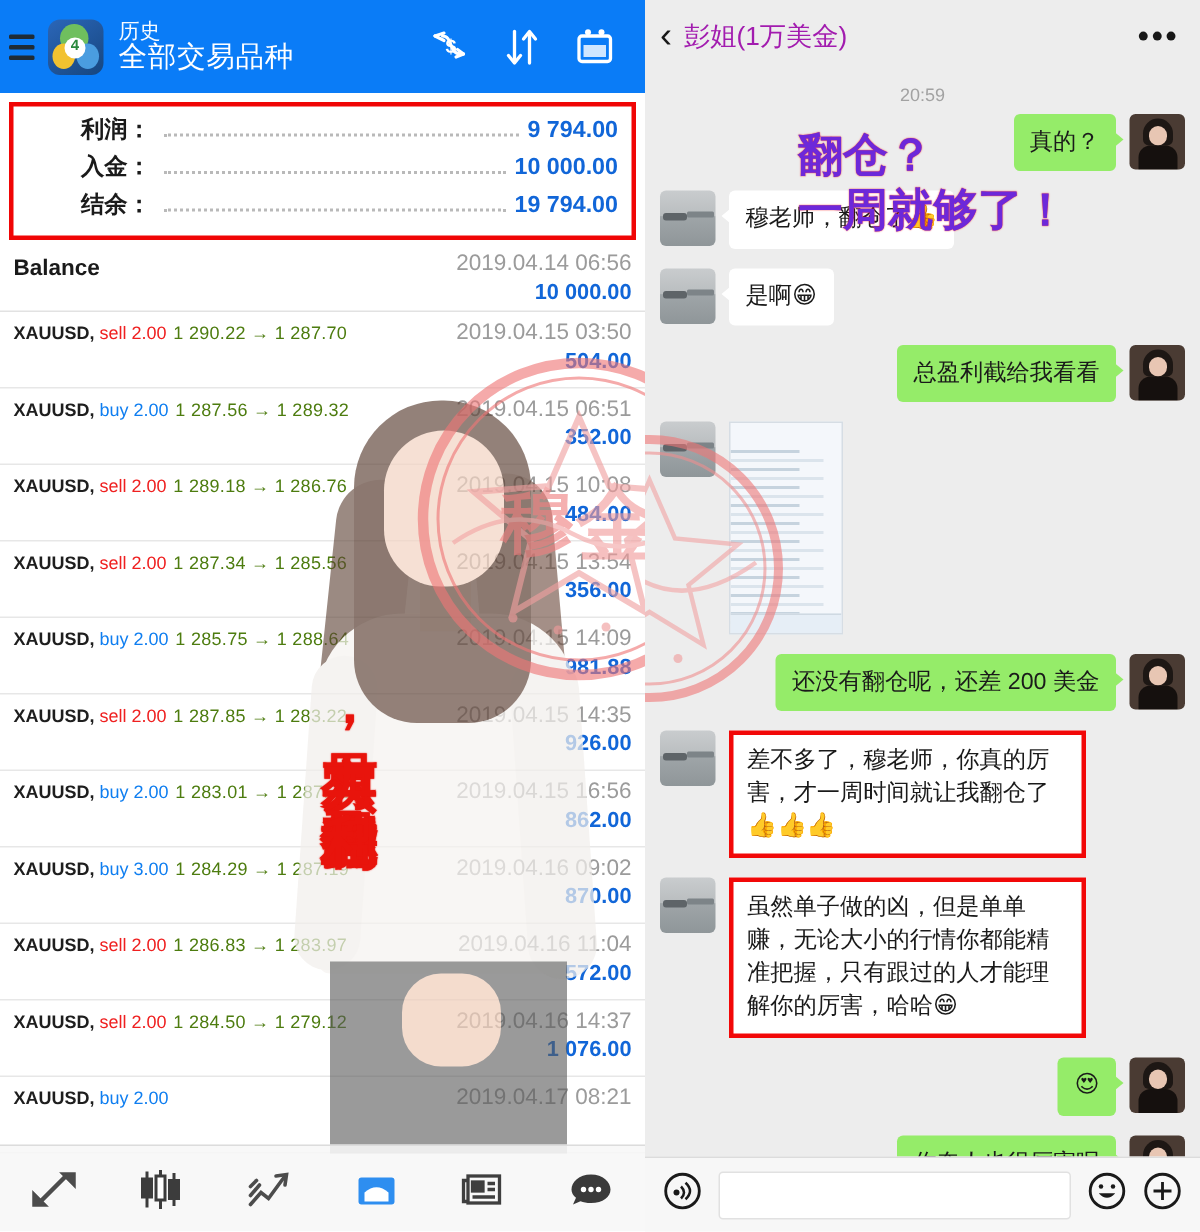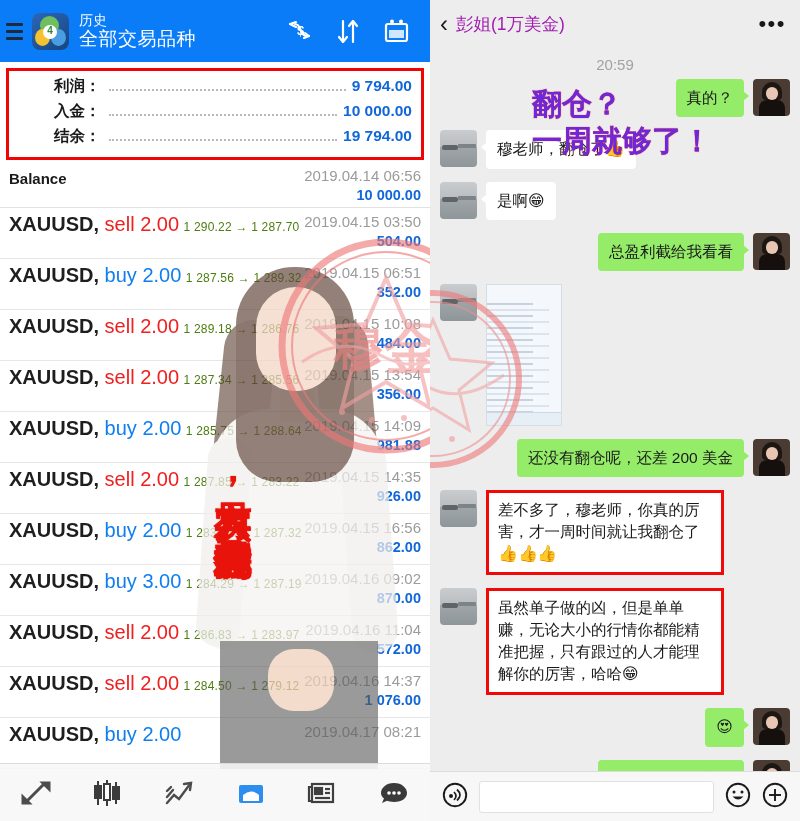--- a/index.html
+++ b/index.html
@@ -64,21 +64,21 @@
   }
   .balance-row .lbl { font-size: 15px; font-weight: bold; color: #1a1a1a; padding-top: 3px; }
   .rside { text-align: right; }
   .rdate { font-size: 15px; color: #9b9b9b; display: block; }
   .ramt { font-size: 14.5px; color: #1166d8; font-weight: bold; display: block; margin-top: 3px; }
 
   .trade-row {
     padding: 5px 9px 5px 9px; border-bottom: 1px solid #e7e7e7;
     display: flex; justify-content: space-between; height: 51px; align-items: flex-start;
   }
-  .t-left .sym { font-size: 20px; font-weight: bold; color: #1e1e1e; }
+  .t-left .sym { font-size: 12px; font-weight: bold; color: #1e1e1e; }
   .t-left .side-sell { color: #ef2020; font-weight: normal; }
   .t-left .side-buy { color: #0f7ef0; font-weight: normal; }
   .t-left .px { font-size: 12px; color: #4d7c0f; margin-top: 3px; letter-spacing: .2px; }
 
   
   .slogan-v {
     position: absolute; left: 196px; top: 196px; z-index: 20;
     width: 60px;
     font-family: "DejaVu Serif", "Liberation Serif", serif;
     font-weight: bold; color: #e8140c; font-size: 38px; line-height: 1.21;
@@ -157,21 +157,21 @@
   }
   .wx-header {
     height: 48px; background: #ededed; display: flex; align-items: center;
     padding: 0 14px 0 10px; position: relative;
   }
   .wx-back { font-size: 24px; color: #181818; line-height: 1; padding-right: 8px; font-weight: 300; }
   .wx-title { font-size: 17.5px; color: #a21caf; font-weight: 500; flex: 1 1 auto; }
   .wx-dots { font-size: 22px; color: #181818; letter-spacing: 1.5px; line-height: 1; }
 
   .wx-body { position: relative; height: 723px; padding: 0 10px; }
-  .wx-time { text-align: center; color: #a2a2a2; font-size: 15px; padding: 8px 0 6px 0; }
+  .wx-time { text-align: center; color: #a2a2a2; font-size: 12px; padding: 8px 0 6px 0; }
 
   .msg { display: flex; margin-bottom: 13px; align-items: flex-start; }
   .msg.in { justify-content: flex-start; }
   .msg.out { justify-content: flex-end; }
   .av {
     width: 37px; height: 37px; border-radius: 4px; flex: 0 0 auto; overflow: hidden; position: relative;
   }
   .av.lake { background: linear-gradient(180deg,#c9ccce 0%,#b9bdbf 46%,#9fa5a8 47%,#8f9699 100%); }
   .av.lake::after {
     content: ""; position: absolute; left: 2px; top: 15px; width: 16px; height: 5px;

